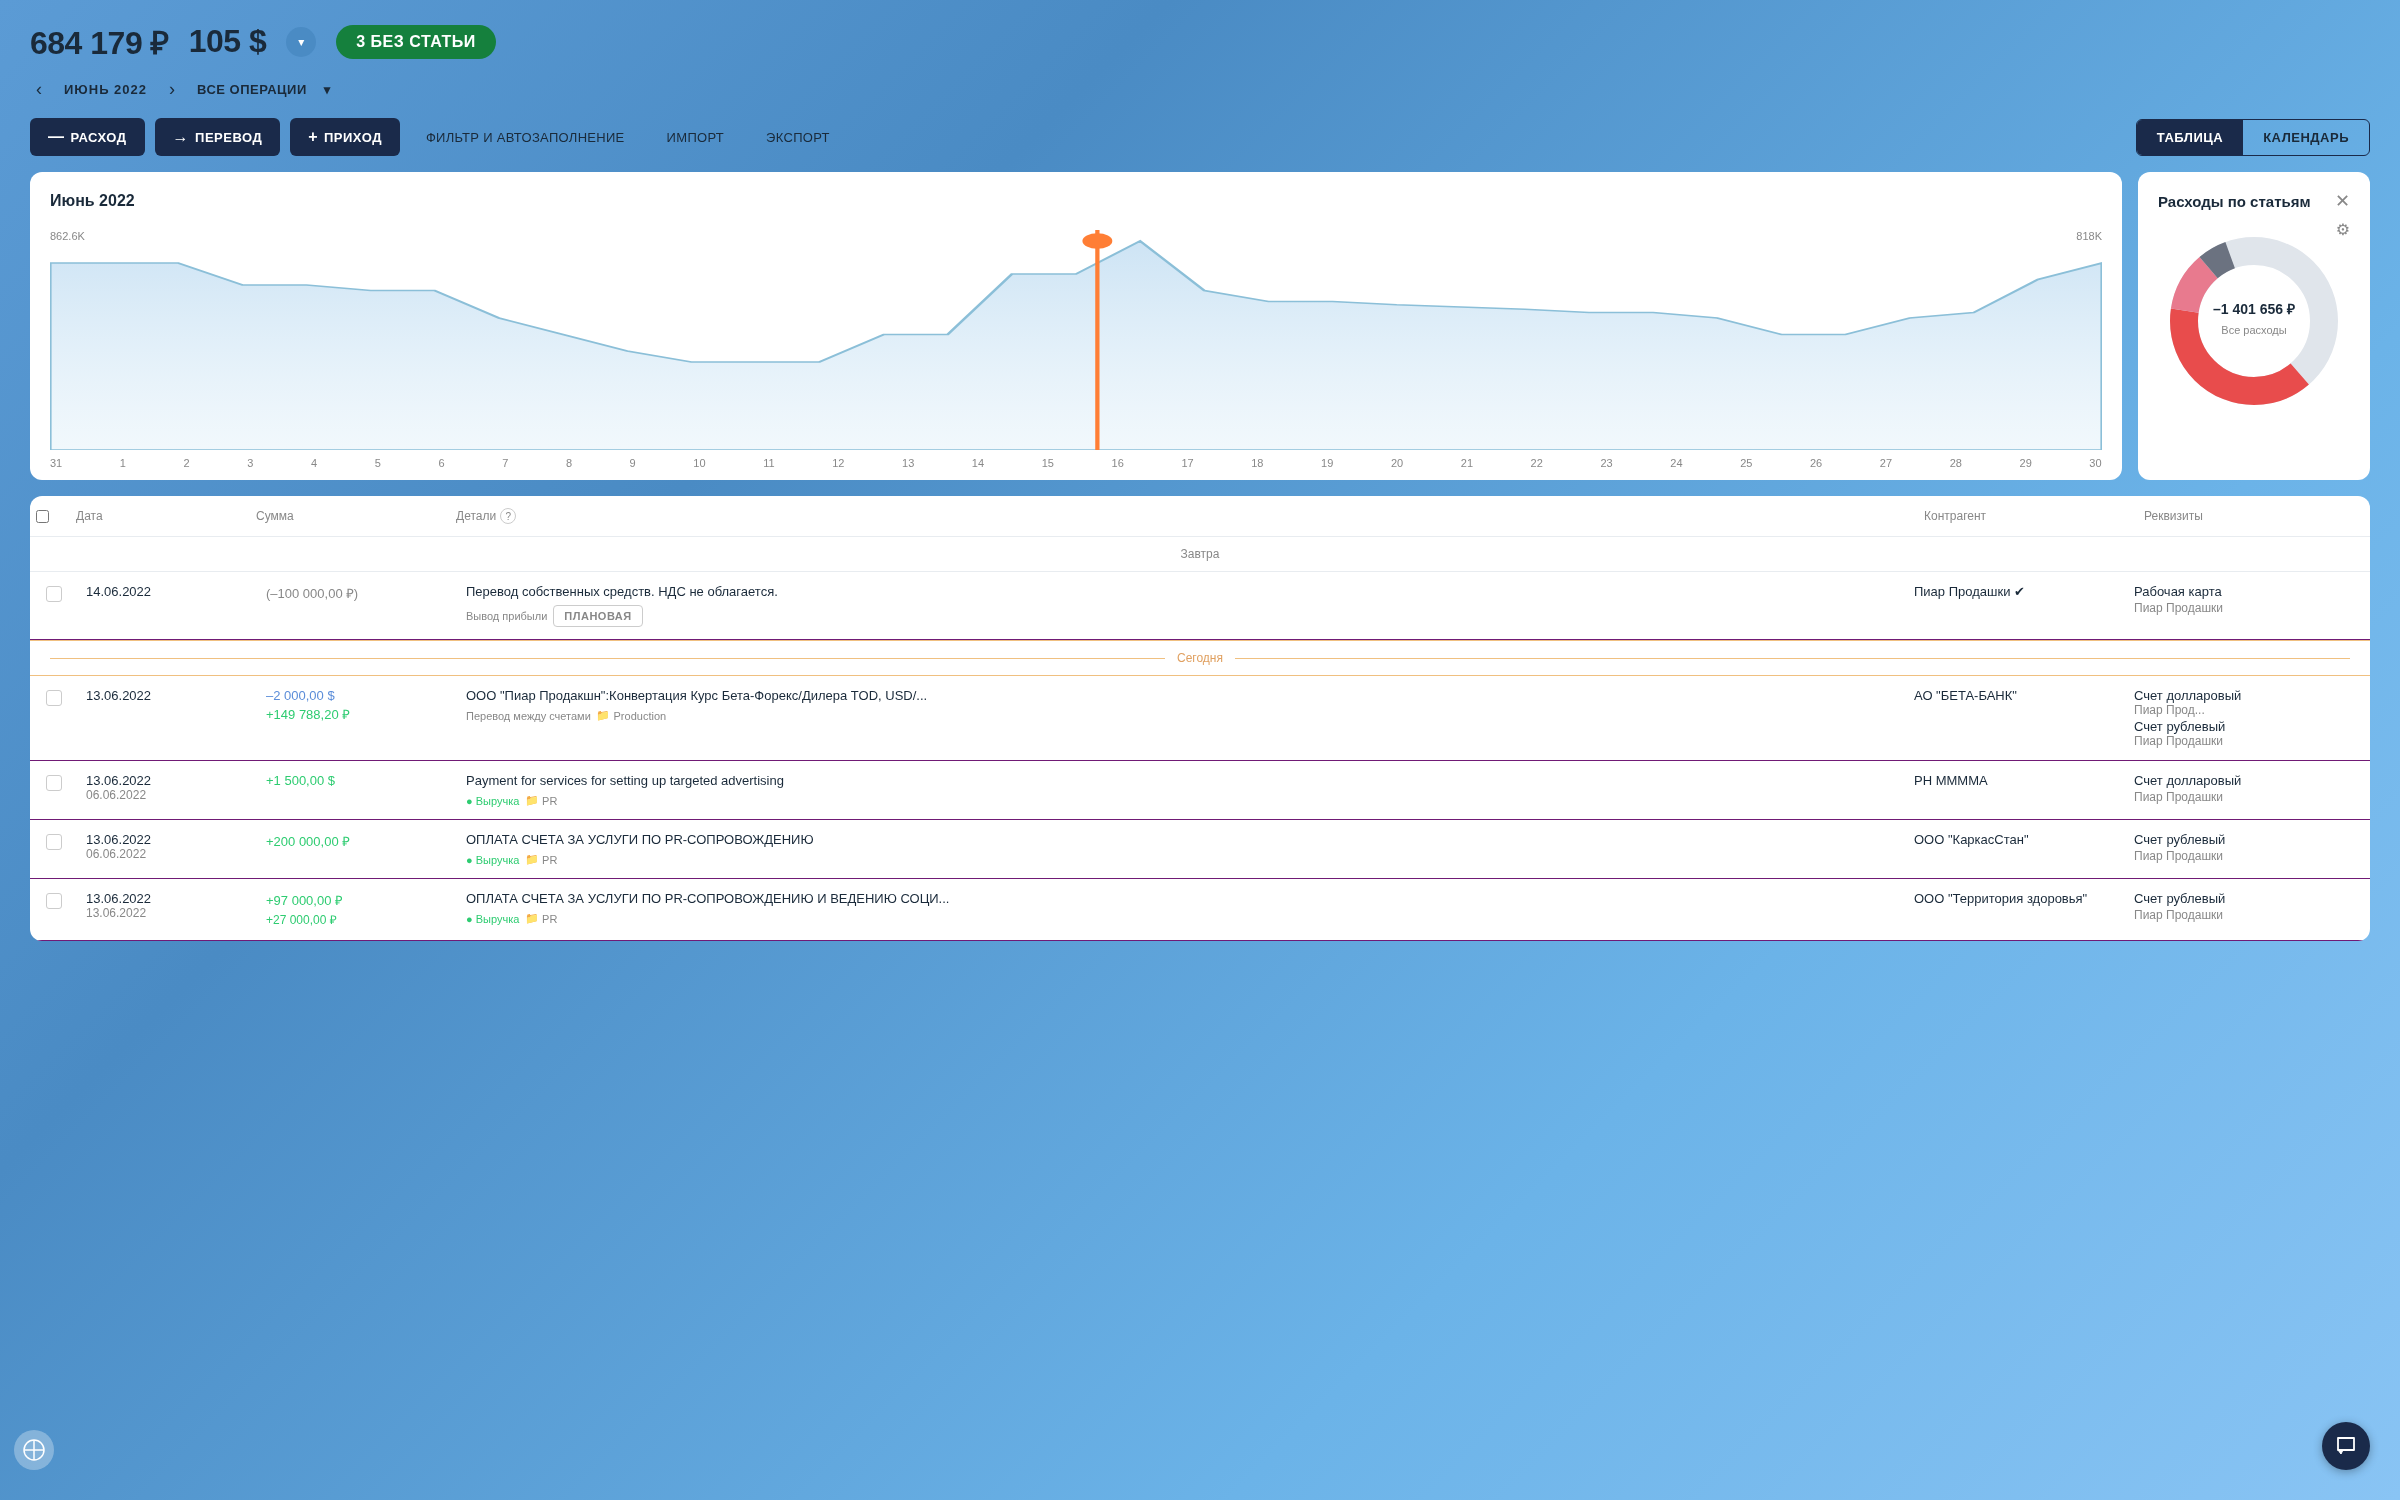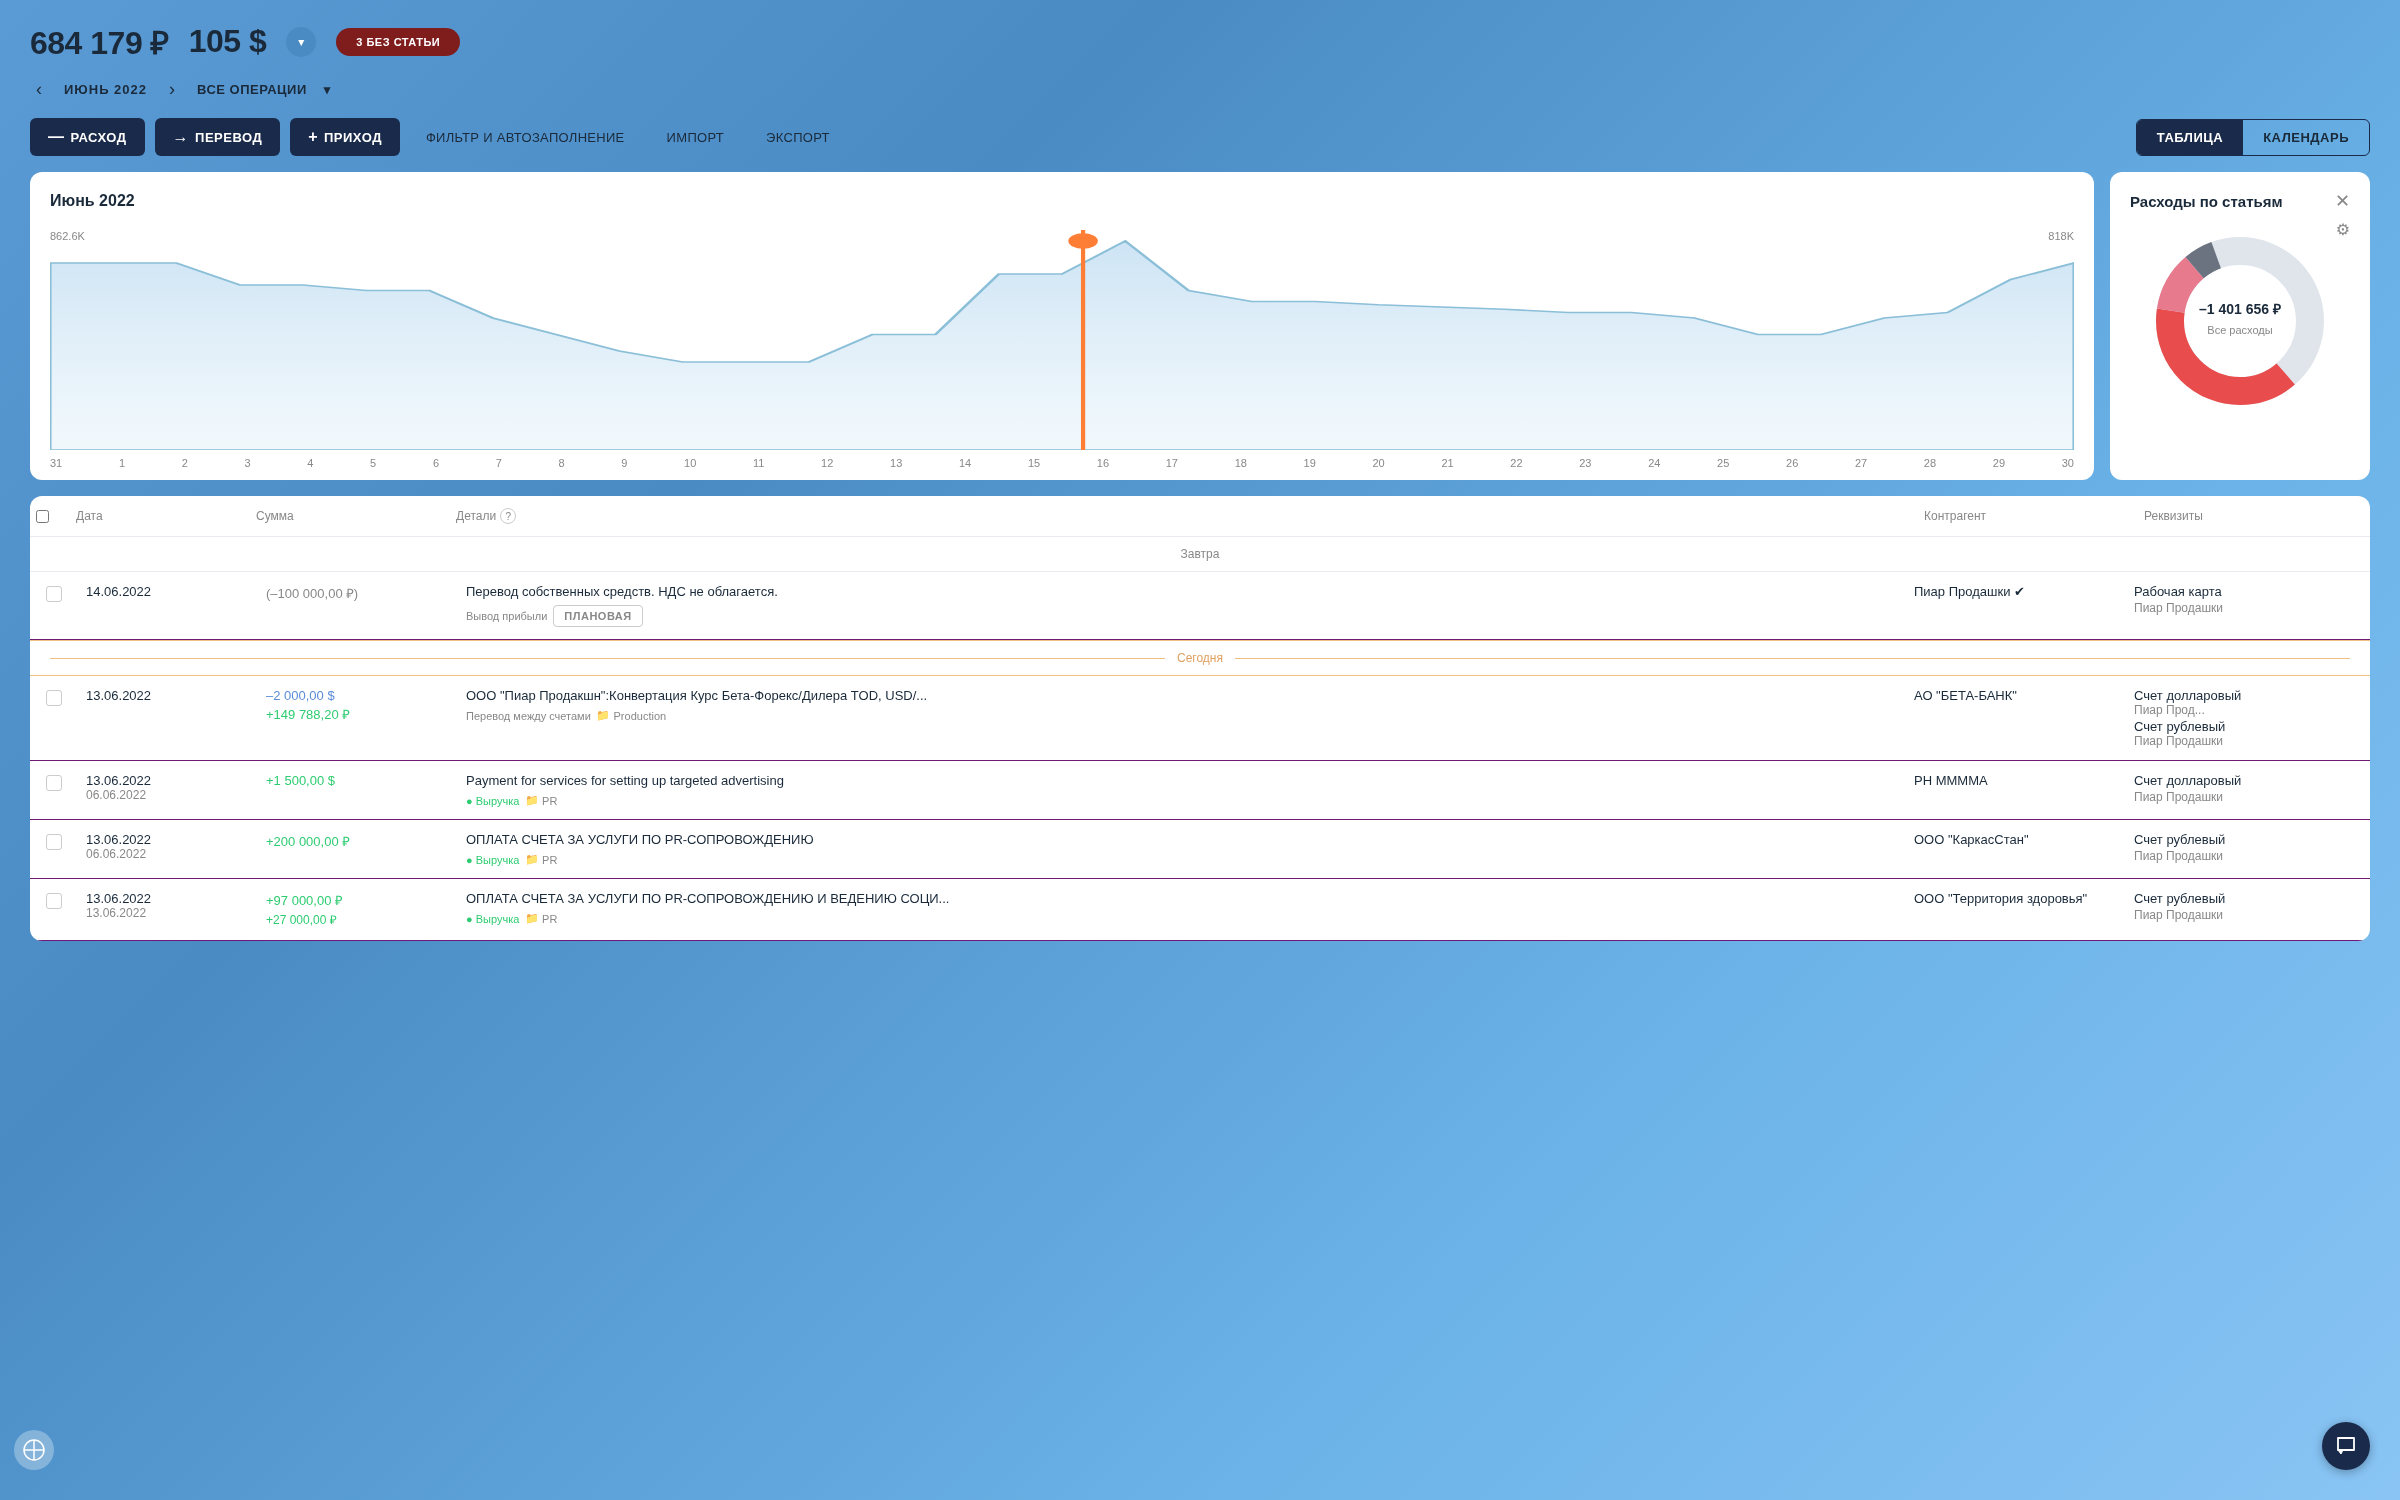--- a/index.html
+++ b/index.html
@@ -38,26 +38,26 @@
       width: 30px;
       height: 30px;
       cursor: pointer;
       display: flex;
       align-items: center;
       justify-content: center;
       color: white;
       font-size: 12px;
     }
     .no-article-btn {
-      background: #7f1d1d;
+      background: #15803d;
       color: white;
       border: none;
       border-radius: 20px;
       padding: 8px 20px;
-      font-size: 11px;
+      font-size: 16px;
       font-weight: 600;
       cursor: pointer;
       letter-spacing: 0.5px;
       text-align: right;
     }
 
     .header-nav {
       display: flex;
       align-items: center;
       gap: 16px;
@@ -197,21 +197,21 @@
     .chart-x-labels {
       display: flex;
       justify-content: space-between;
       padding: 4px 0;
       font-size: 11px;
       color: #888;
     }
 
     
     .donut-panel {
-      width: 260px;
+      width: 232px;
       background: white;
       border-radius: 12px;
       padding: 20px;
       position: relative;
     }
     .donut-header {
       display: flex;
       justify-content: space-between;
       align-items: center;
       margin-bottom: 16px;

